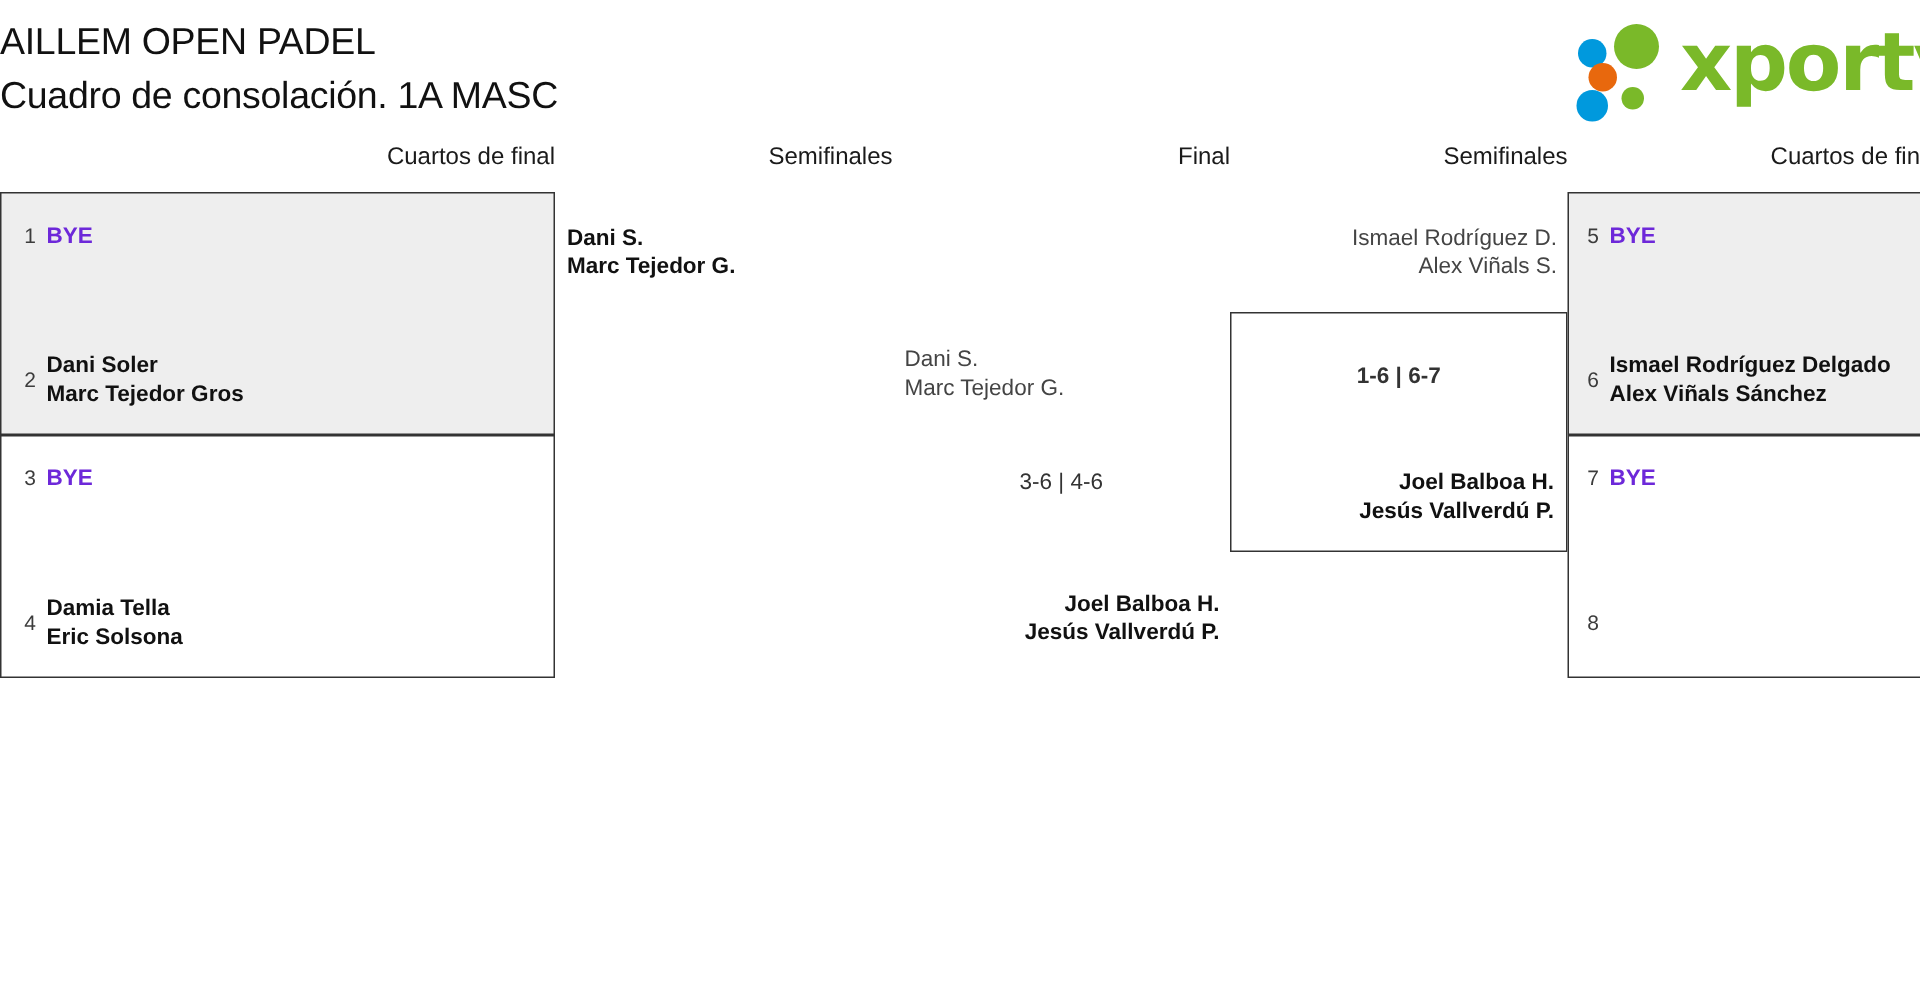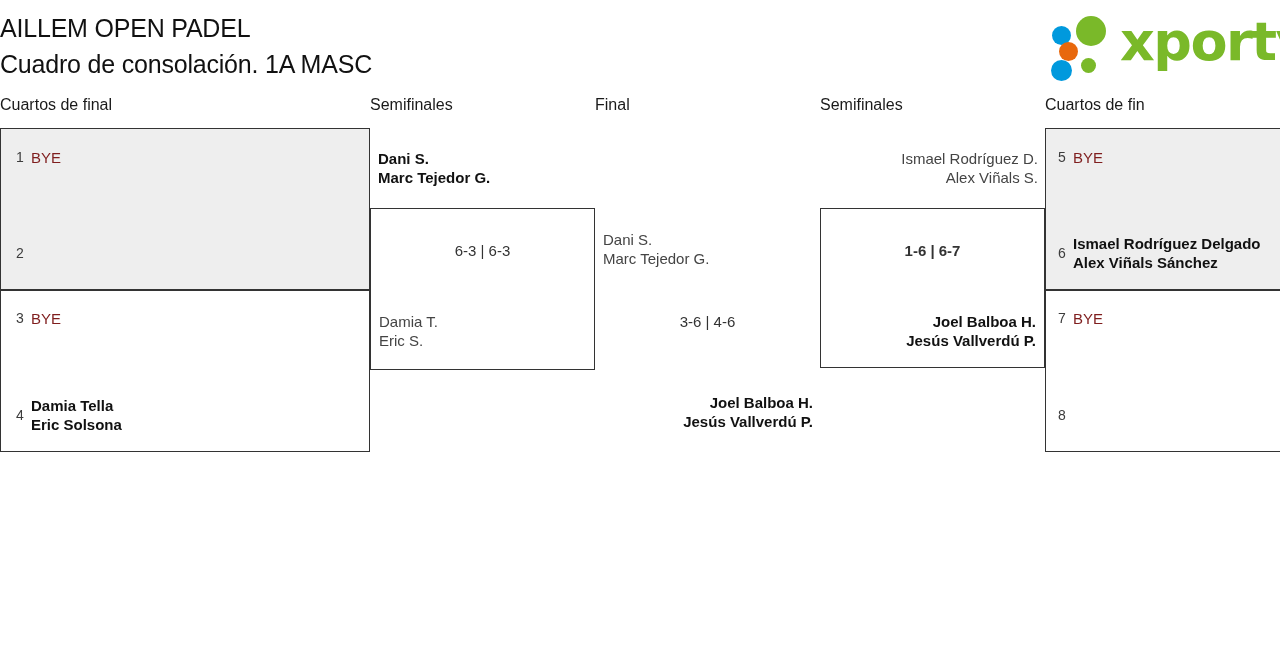--- a/index.html
+++ b/index.html
@@ -81,21 +81,21 @@
     width: 1280px;
     height: 664px;
   }
 
   .round-header {
     position: absolute;
     top: 96px;
     font-size: 16px;
     font-weight: 400;
     color: #1a1a1a;
-    text-align: left;
+    text-align: right;
     white-space: nowrap;
   }
 
   
   .match-box {
     position: absolute;
     border: 1px solid #333333;
     box-sizing: border-box;
     background: #ffffff;
   }
@@ -125,21 +125,21 @@
     flex-direction: column;
     line-height: 19px;
   }
   .names.to-right { text-align: right; }
   .name-line {
     font-size: 15px;
     white-space: nowrap;
   }
   .winner .name-line { font-weight: 700; color: #111111; }
   .loser  .name-line { font-weight: 400; color: #444444; }
-  .bye    .name-line { font-weight: 400; color: #7f1d1d; }
+  .bye    .name-line { font-weight: 700; color: #6d28d9; }
 
   .score {
     position: absolute;
     font-size: 15px;
     color: #333333;
     text-align: center;
     white-space: nowrap;
     width: 100%;
     left: 0;
   }
@@ -176,20 +176,24 @@
 
   <div class="match-box shaded" style="left:0px; top:128px; width:370px; height:162px;">
     <div class="entry left-align bye" style="left:8px; top:18px; height:20px;">
       <span class="seed">1</span>
       <span class="names">
         <span class="name-line">BYE</span>
       </span>
     </div>
     <div class="entry left-align winner" style="left:8px; top:105px; height:38px;">
       <span class="seed">2</span>
+      <span class="names">
+        <span class="name-line">Dani Soler</span>
+        <span class="name-line">Marc Tejedor Gros</span>
+      </span>
     </div>
   </div>
 
   <div class="match-box" style="left:0px; top:290px; width:370px; height:162px;">
     <div class="entry left-align bye" style="left:8px; top:17px; height:20px;">
       <span class="seed">3</span>
       <span class="names">
         <span class="name-line">BYE</span>
       </span>
     </div>
@@ -202,29 +206,20 @@
     </div>
   </div>
 
   <div class="entry left-align winner" style="left:378px; top:149px; height:38px; position:absolute;">
     <span class="names">
       <span class="name-line">Dani S.</span>
       <span class="name-line">Marc Tejedor G.</span>
     </span>
   </div>
 
-  <div class="match-box" style="left:370px; top:208px; width:225px; height:162px;">
-    <div class="score" style="top:33px;">6-3 | 6-3</div>
-    <div class="entry left-align loser" style="left:8px; top:103px; height:38px;">
-      <span class="names">
-        <span class="name-line">Damia T.</span>
-        <span class="name-line">Eric S.</span>
-      </span>
-    </div>
-  </div>
 
   <div class="match-box borderless" style="left:595px; top:208px; width:225px; height:240px;">
     <div class="entry left-align loser" style="left:8px; top:22px; height:38px;">
       <span class="names">
         <span class="name-line">Dani S.</span>
         <span class="name-line">Marc Tejedor G.</span>
       </span>
     </div>
     <div class="score" style="top:105px;">3-6 | 4-6</div>
     <div class="entry right-align winner" style="right:7px; top:185px; height:38px;">

